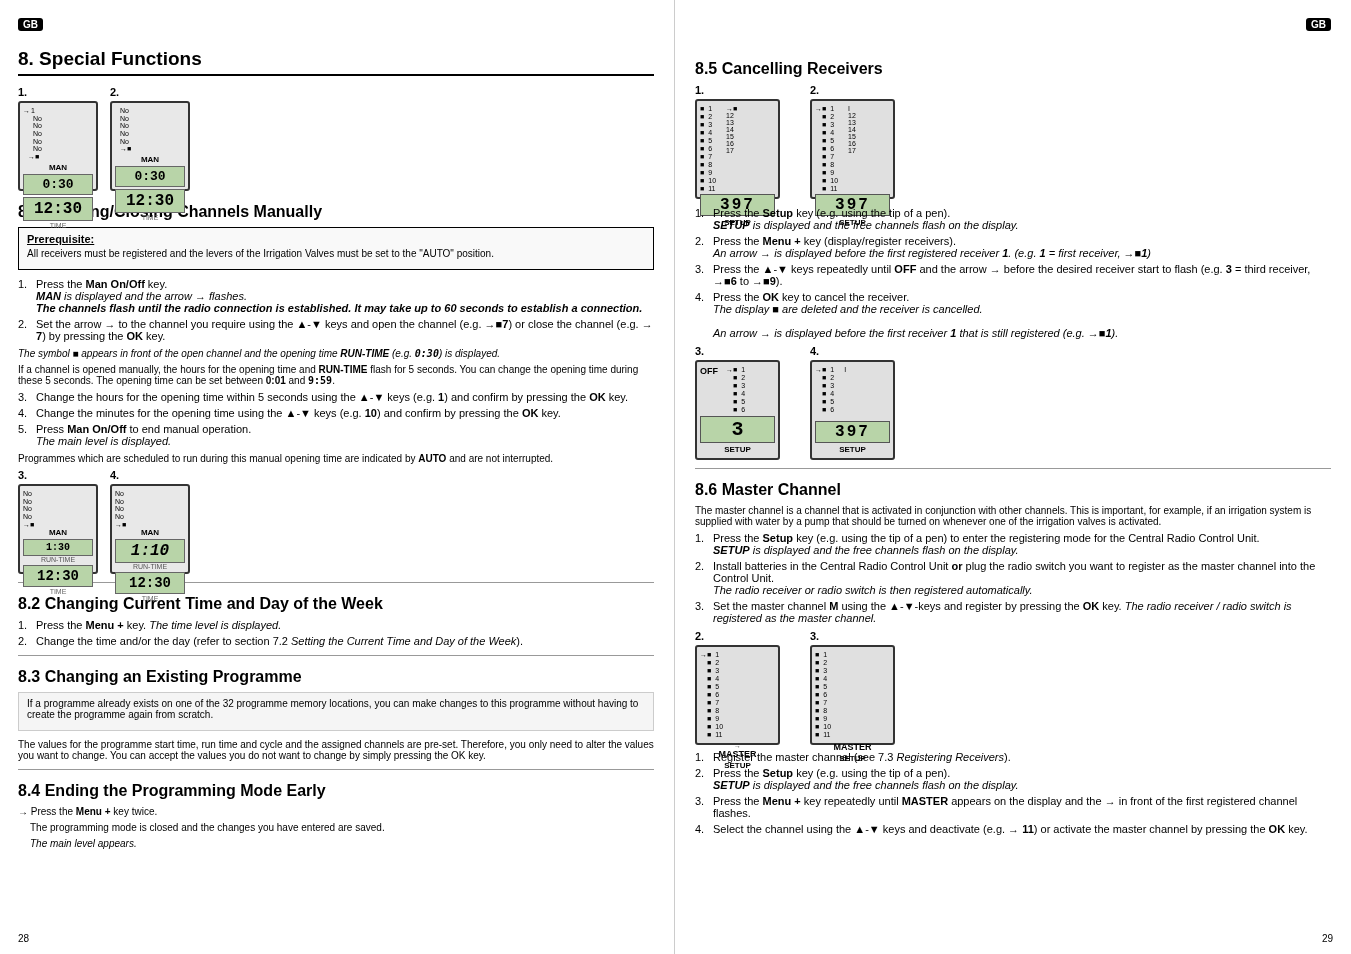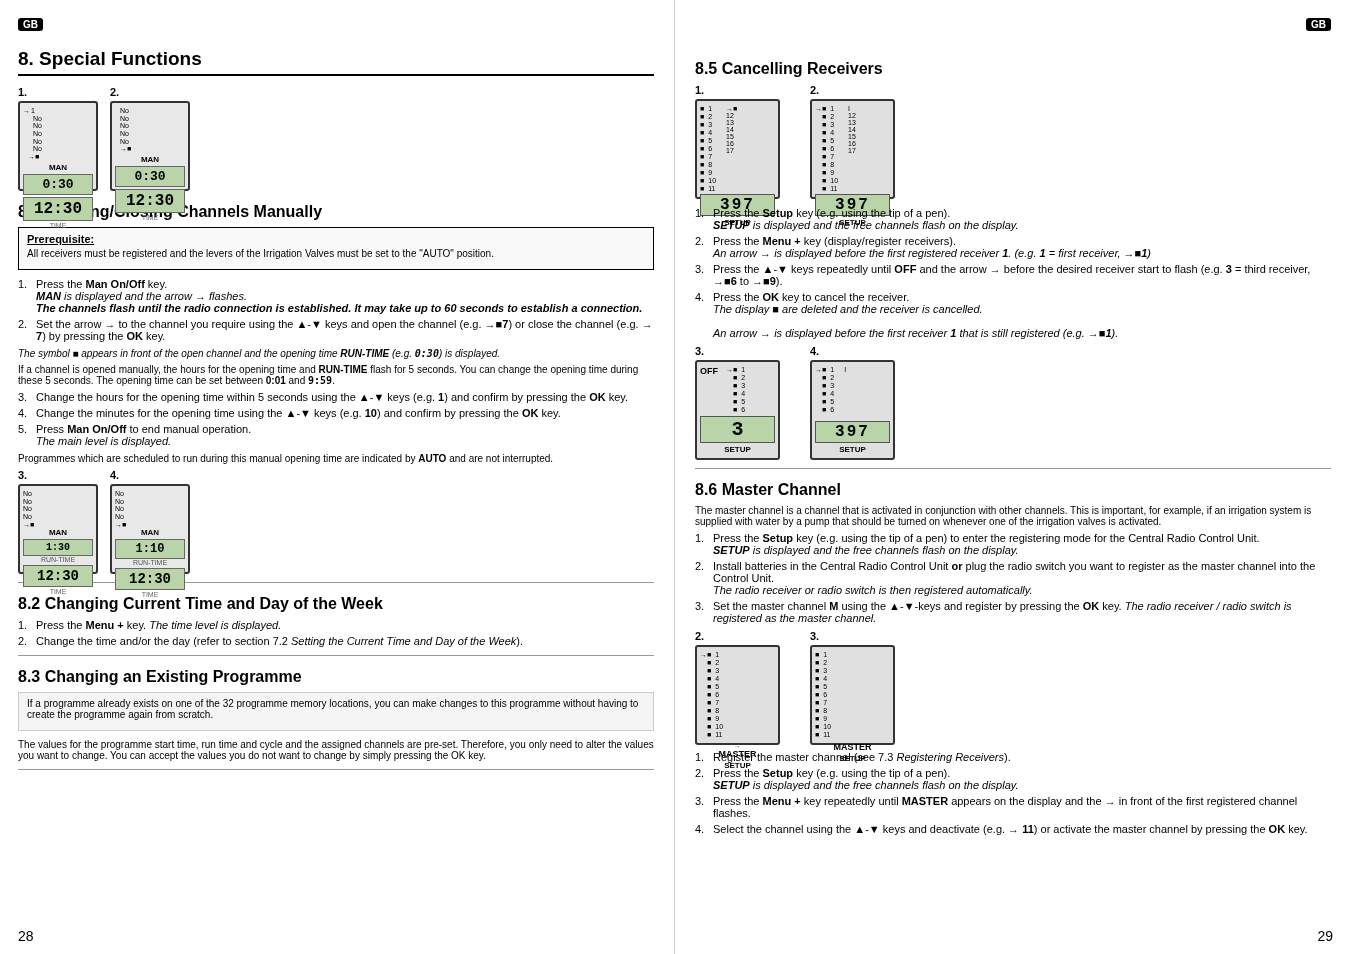--- a/index.html
+++ b/index.html
@@ -153,21 +153,21 @@
     }
     .device-time-label {
       font-size: 7px;
       color: #666;
       margin-top: 1px;
     }
 
     .page-num {
       position: absolute;
       bottom: 10px;
-      font-size: 14px;
+      font-size: 10px;
     }
     .page-num-left { left: 18px; }
     .page-num-right { right: 18px; }
 
     
     .right-devices-top {
       display: flex;
       gap: 30px;
       margin-bottom: 8px;
     }
@@ -337,21 +337,21 @@
         <div class="device-time-label">TIME</div>
       </div>
     </div>
     <div class="device-container">
       <div class="device-label">4.</div>
       <div class="device-unit">
         <div class="channel-list">
           <div style="font-size:7px">No<br>No<br>No<br>No<br>→■</div>
         </div>
         <div style="font-size:8px; font-weight:bold;">MAN</div>
-        <div class="lcd-display" style="font-size:12px;">1:10</div>
+        <div class="lcd-display" style="font-size:16px;font-style:italic;">1:10</div>
         <div style="font-size:7px; color:#555">RUN-TIME</div>
         <div class="lcd-display" style="font-size:14px;">12:30</div>
         <div class="device-time-label">TIME</div>
       </div>
     </div>
   </div>
 
   <hr class="section-divider">
 
   <div>
@@ -373,20 +373,26 @@
   <div>
     <div class="section-heading">8.3  Changing an Existing Programme</div>
     <div class="info-box">
       <p>If a programme already exists on one of the 32 programme memory locations, you can make changes to this programme without having to create the programme again from scratch.</p>
     </div>
     <p>The values for the programme start time, run time and cycle and the assigned channels are pre-set. Therefore, you only need to alter the values you want to change. You can accept the values you do not want to change by simply pressing the OK key.</p>
   </div>
 
   <hr class="section-divider">
 
+  <div>
+    <div class="section-heading">8.4  Ending the Programming Mode Early</div>
+    <p>→ Press the <span class="bold">Menu +</span> key twice.</p>
+    <p style="padding-left:12px">The programming mode is closed and the changes you have entered are saved.</p>
+    <p style="padding-left:12px" class="italic">The main level appears.</p>
+  </div>
 
   <div class="page-num page-num-left">28</div>
 </div>
 
 <div class="page-right">
   <div style="display:flex; justify-content:flex-end; margin-bottom:4px;">
     <span class="gb-badge">GB</span>
   </div>
 
   <div>

